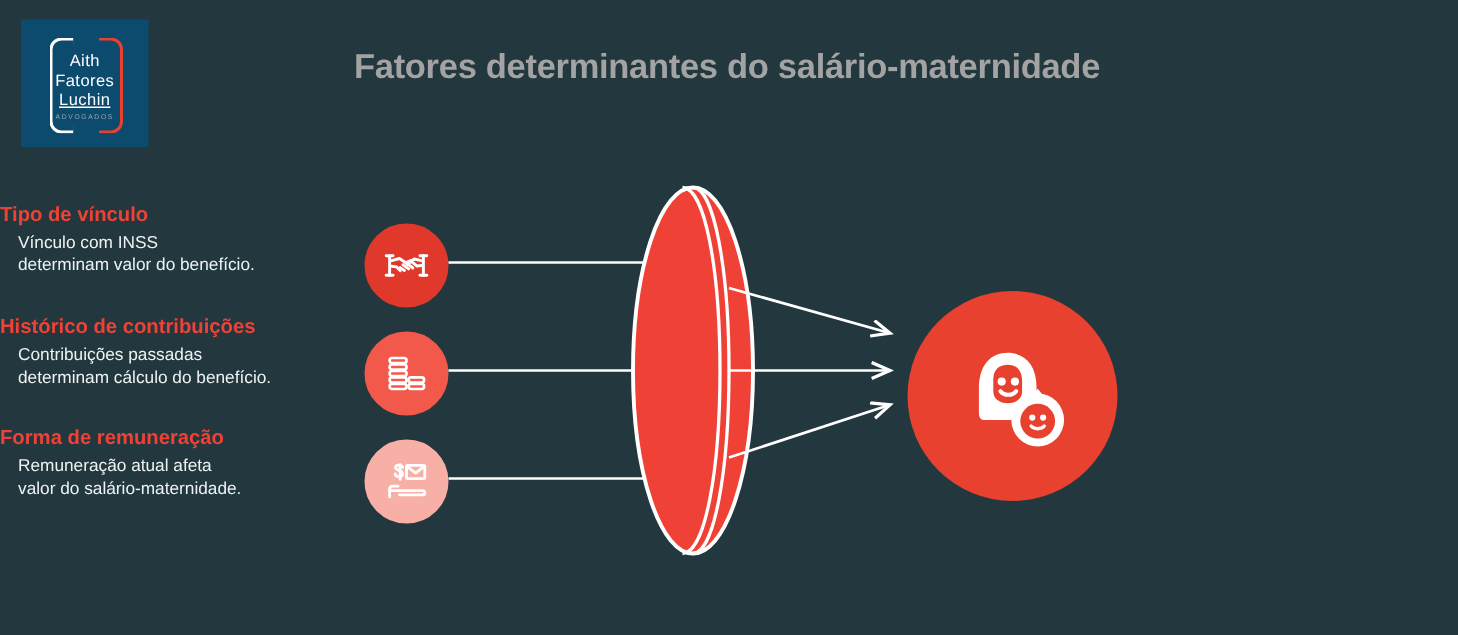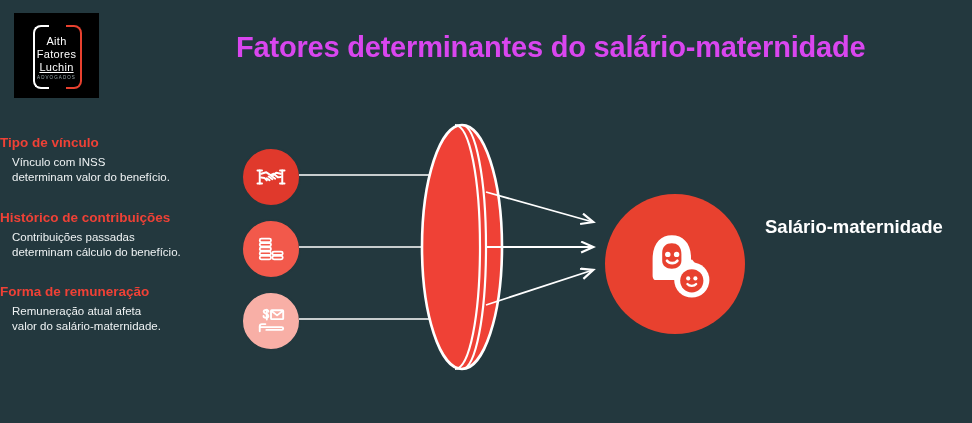--- a/index.html
+++ b/index.html
@@ -16,21 +16,21 @@
     font-family: "Liberation Sans", sans-serif;
   }
 
   
   #logo-box {
     position: absolute;
     left: 14px;
     top: 13px;
     width: 85px;
     height: 85px;
-    background: #000000;
+    background: #0c4a6e;
   }
   #logo-bracket-left {
     position: absolute;
     left: 19px;
     top: 12px;
     width: 14px;
     height: 60px;
     border-left: 2px solid #ffffff;
     border-top: 2px solid #ffffff;
     border-bottom: 2px solid #ffffff;
@@ -72,22 +72,22 @@
     color: #9aa9ad;
     font-size: 4.5px;
     letter-spacing: 1.1px;
   }
 
   
   #title {
     position: absolute;
     left: 236px;
     top: 31px;
-    color: #d946ef;
-    font-size: 29px;
+    color: #a3a3a3;
+    font-size: 23px;
     font-weight: bold;
     letter-spacing: -.2px;
     white-space: nowrap;
   }
 
   
   .factor {
     position: absolute;
     width: 225px;
     text-align: left;
@@ -258,21 +258,20 @@
 
       <path d="M66 50 L71 44 L76 50 Z" fill="#ffffff"></path>
 
       <circle cx="66.5" cy="68" r="2.6" fill="#ffffff"></circle>
       <circle cx="75.5" cy="68" r="2.6" fill="#ffffff"></circle>
 
       <path d="M65.5 75 C68 78 74 78 76.5 75" stroke="#ffffff" stroke-width="2.8" fill="none" stroke-linecap="round"></path>
     </svg>
   </div>
 
-  <div id="outcome-label">Salário-maternidade</div>
 
   <svg id="overlay" viewBox="0 0 972 423">
     <defs>
       <marker id="arrow" markerWidth="9" markerHeight="9" refX="7.2" refY="3.4" orient="auto" markerUnits="strokeWidth">
         <path d="M0.6,0.4 L7.4,3.4 L0.6,6.4" fill="none" stroke="#ffffff" stroke-width="1.2"></path>
       </marker>
     </defs>
 
     <line x1="299" y1="175" x2="440" y2="175" stroke="#ffffff" stroke-width="1.6"></line>
     <line x1="299" y1="247" x2="440" y2="247" stroke="#ffffff" stroke-width="1.6"></line>

